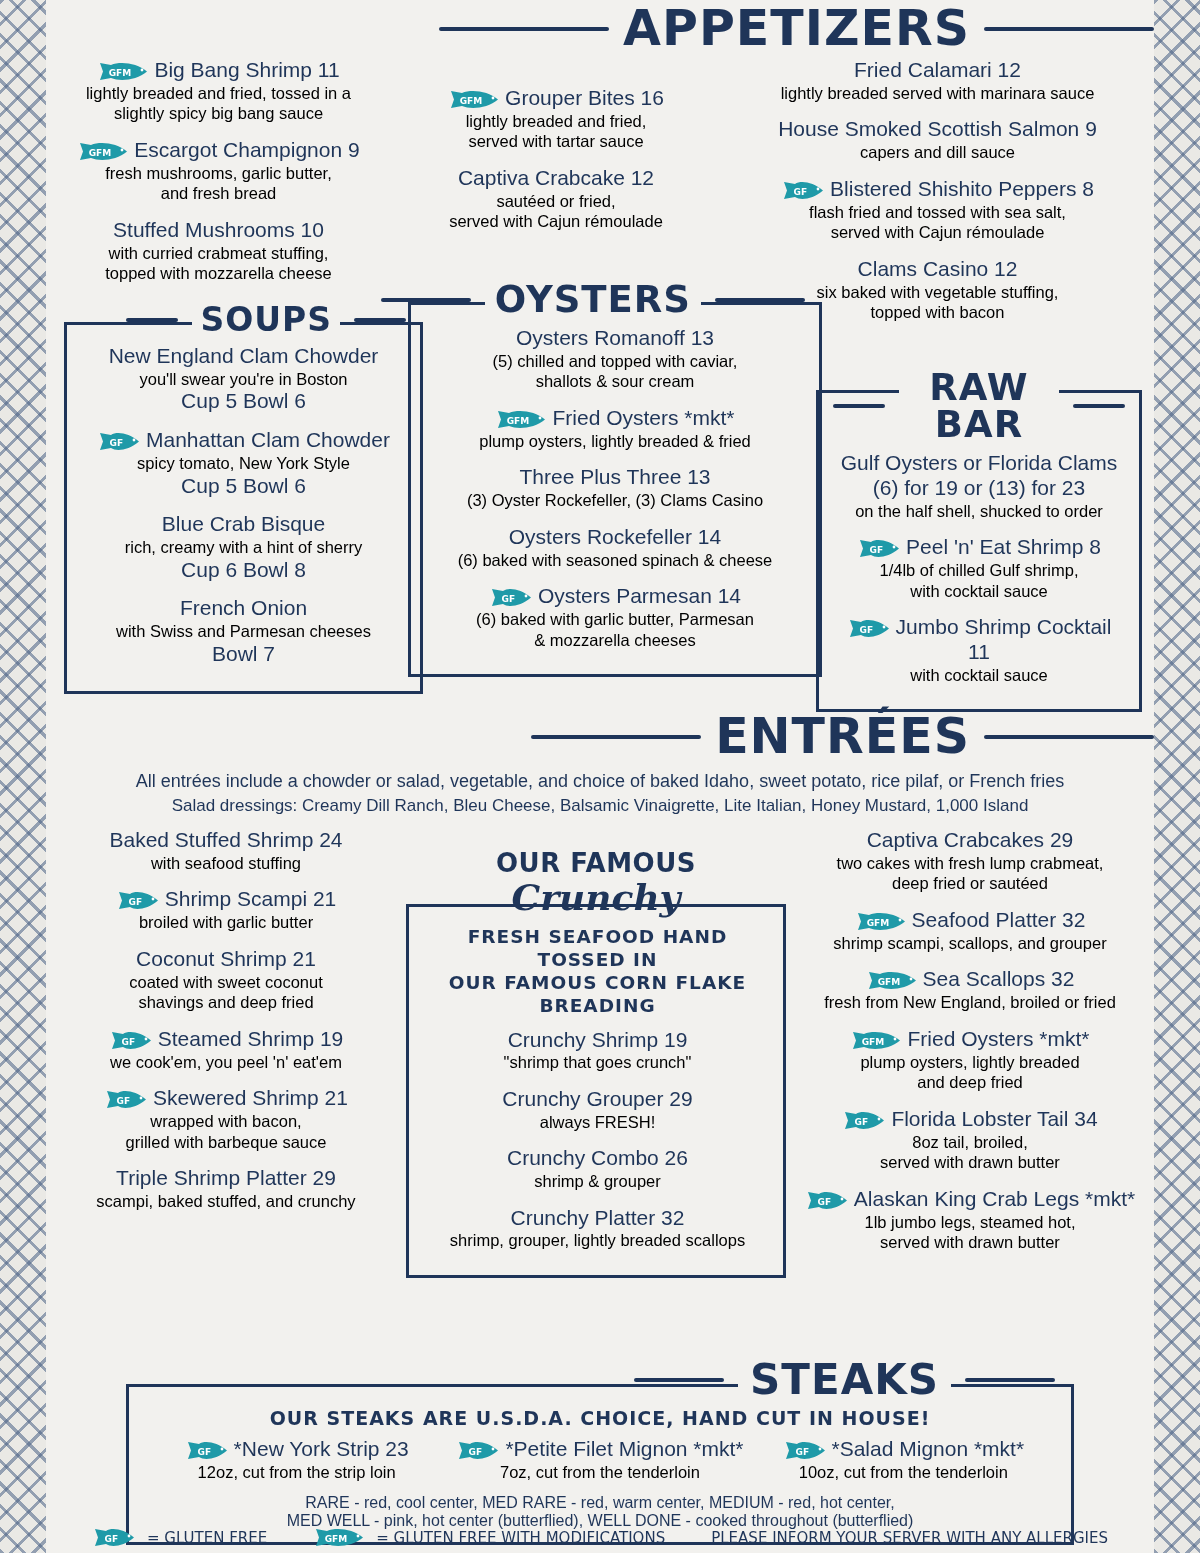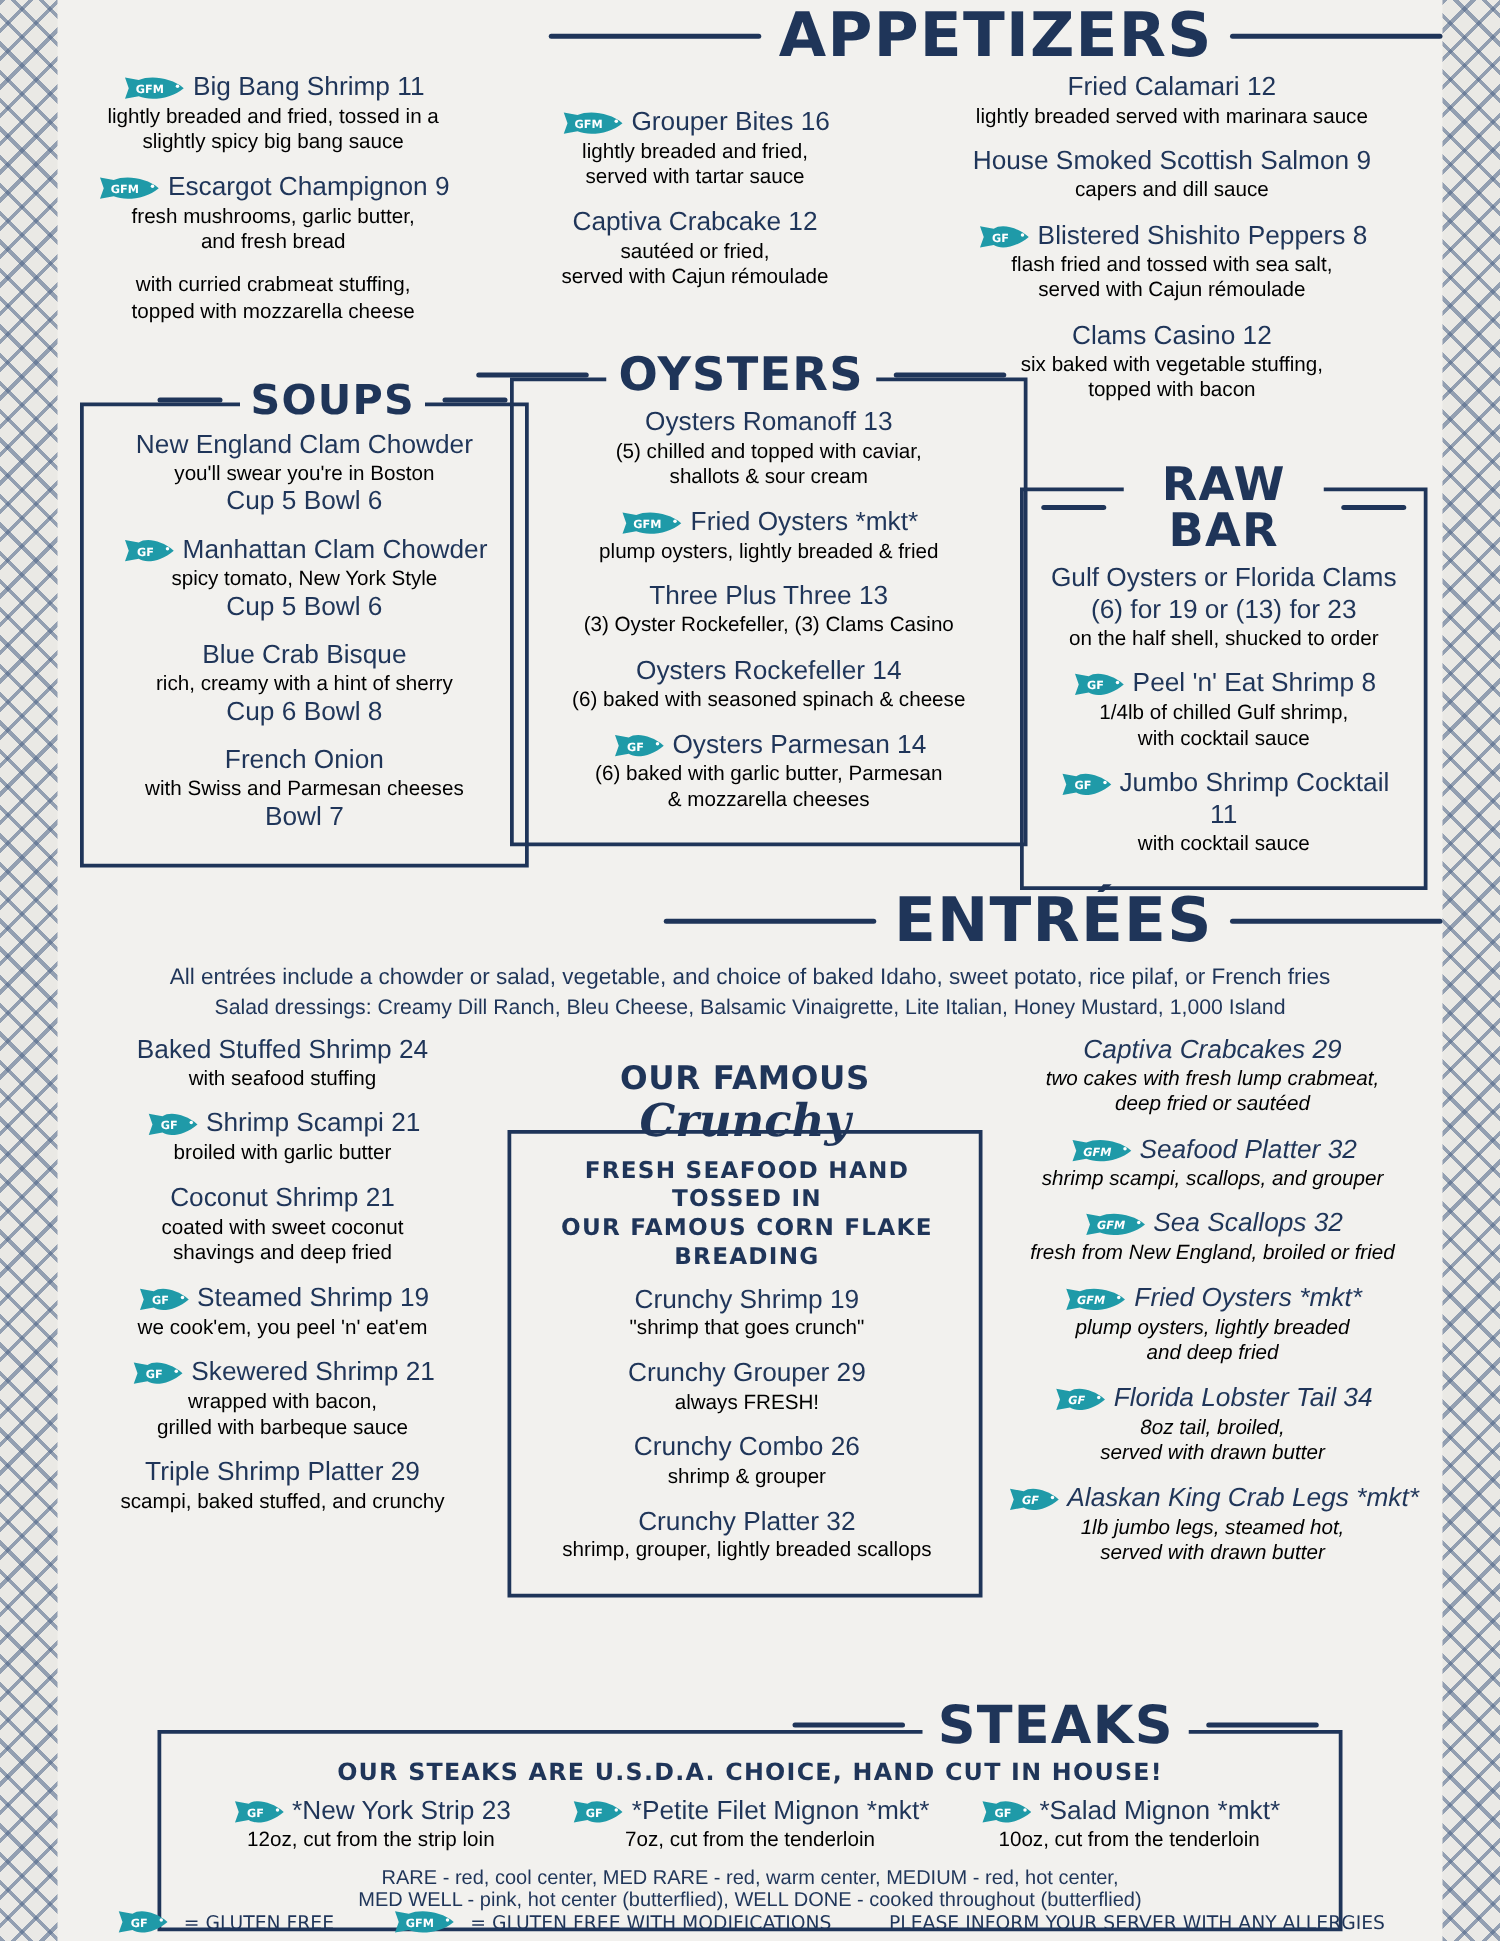--- a/index.html
+++ b/index.html
@@ -104,20 +104,21 @@
         </div>
         <div class="item">
           <div class="item-head"><span class="gf"><svg width="52" height="19" viewBox="0 0 52 19">
                 <path d="M50 9.5 C40 1, 23.400000000000002 -1, 14 3 L3 1 L6 9.5 L3 18 L14 16 C23.400000000000002 20, 40 18, 50 9.5 Z" fill="#1f9aa8"></path>
                 <circle cx="45" cy="8" r="1.4" fill="#ffffff"></circle>
                 <text x="22.88" y="13.5" text-anchor="middle" font-family="DejaVu Sans, sans-serif" font-size="9" font-weight="bold" fill="#ffffff">GFM</text>
               </svg></span><span>Escargot Champignon 9</span></div>
           <div class="item-desc">fresh mushrooms, garlic butter,<br>and fresh bread</div>
         </div>
         <div class="item">
+          <div class="item-head"><span>Stuffed Mushrooms 10</span></div>
           <div class="item-desc">with curried crabmeat stuffing,<br>topped with mozzarella cheese</div>
         </div>
       </div>
     <div style="width:330px;padding-top:28px;" id="app-col2">
         <div class="item">
           <div class="item-head"><span class="gf"><svg width="52" height="19" viewBox="0 0 52 19">
                 <path d="M50 9.5 C40 1, 23.400000000000002 -1, 14 3 L3 1 L6 9.5 L3 18 L14 16 C23.400000000000002 20, 40 18, 50 9.5 Z" fill="#1f9aa8"></path>
                 <circle cx="45" cy="8" r="1.4" fill="#ffffff"></circle>
                 <text x="22.88" y="13.5" text-anchor="middle" font-family="DejaVu Sans, sans-serif" font-size="9" font-weight="bold" fill="#ffffff">GFM</text>
               </svg></span><span>Grouper Bites 16</span></div>
@@ -317,21 +318,21 @@
               <div class="item-head"><span>Crunchy Combo 26</span></div>
               <div class="item-desc">shrimp &amp; grouper</div>
             </div>
             <div class="item">
               <div class="item-head"><span>Crunchy Platter 32</span></div>
               <div class="item-desc">shrimp, grouper, lightly breaded scallops</div>
             </div>
           </div>
       </div>
     </div>
-    <div style="flex:1;font-style:italic;" id="ent-col3">
+    <div style="flex:1;" id="ent-col3">
         <div class="item">
           <div class="item-head"><span>Captiva Crabcakes 29</span></div>
           <div class="item-desc">two cakes with fresh lump crabmeat,<br>deep fried or sautéed</div>
         </div>
         <div class="item">
           <div class="item-head"><span class="gf"><svg width="52" height="19" viewBox="0 0 52 19">
                 <path d="M50 9.5 C40 1, 23.400000000000002 -1, 14 3 L3 1 L6 9.5 L3 18 L14 16 C23.400000000000002 20, 40 18, 50 9.5 Z" fill="#1f9aa8"></path>
                 <circle cx="45" cy="8" r="1.4" fill="#ffffff"></circle>
                 <text x="22.88" y="13.5" text-anchor="middle" font-family="DejaVu Sans, sans-serif" font-size="9" font-weight="bold" fill="#ffffff">GFM</text>
               </svg></span><span>Seafood Platter 32</span></div>

